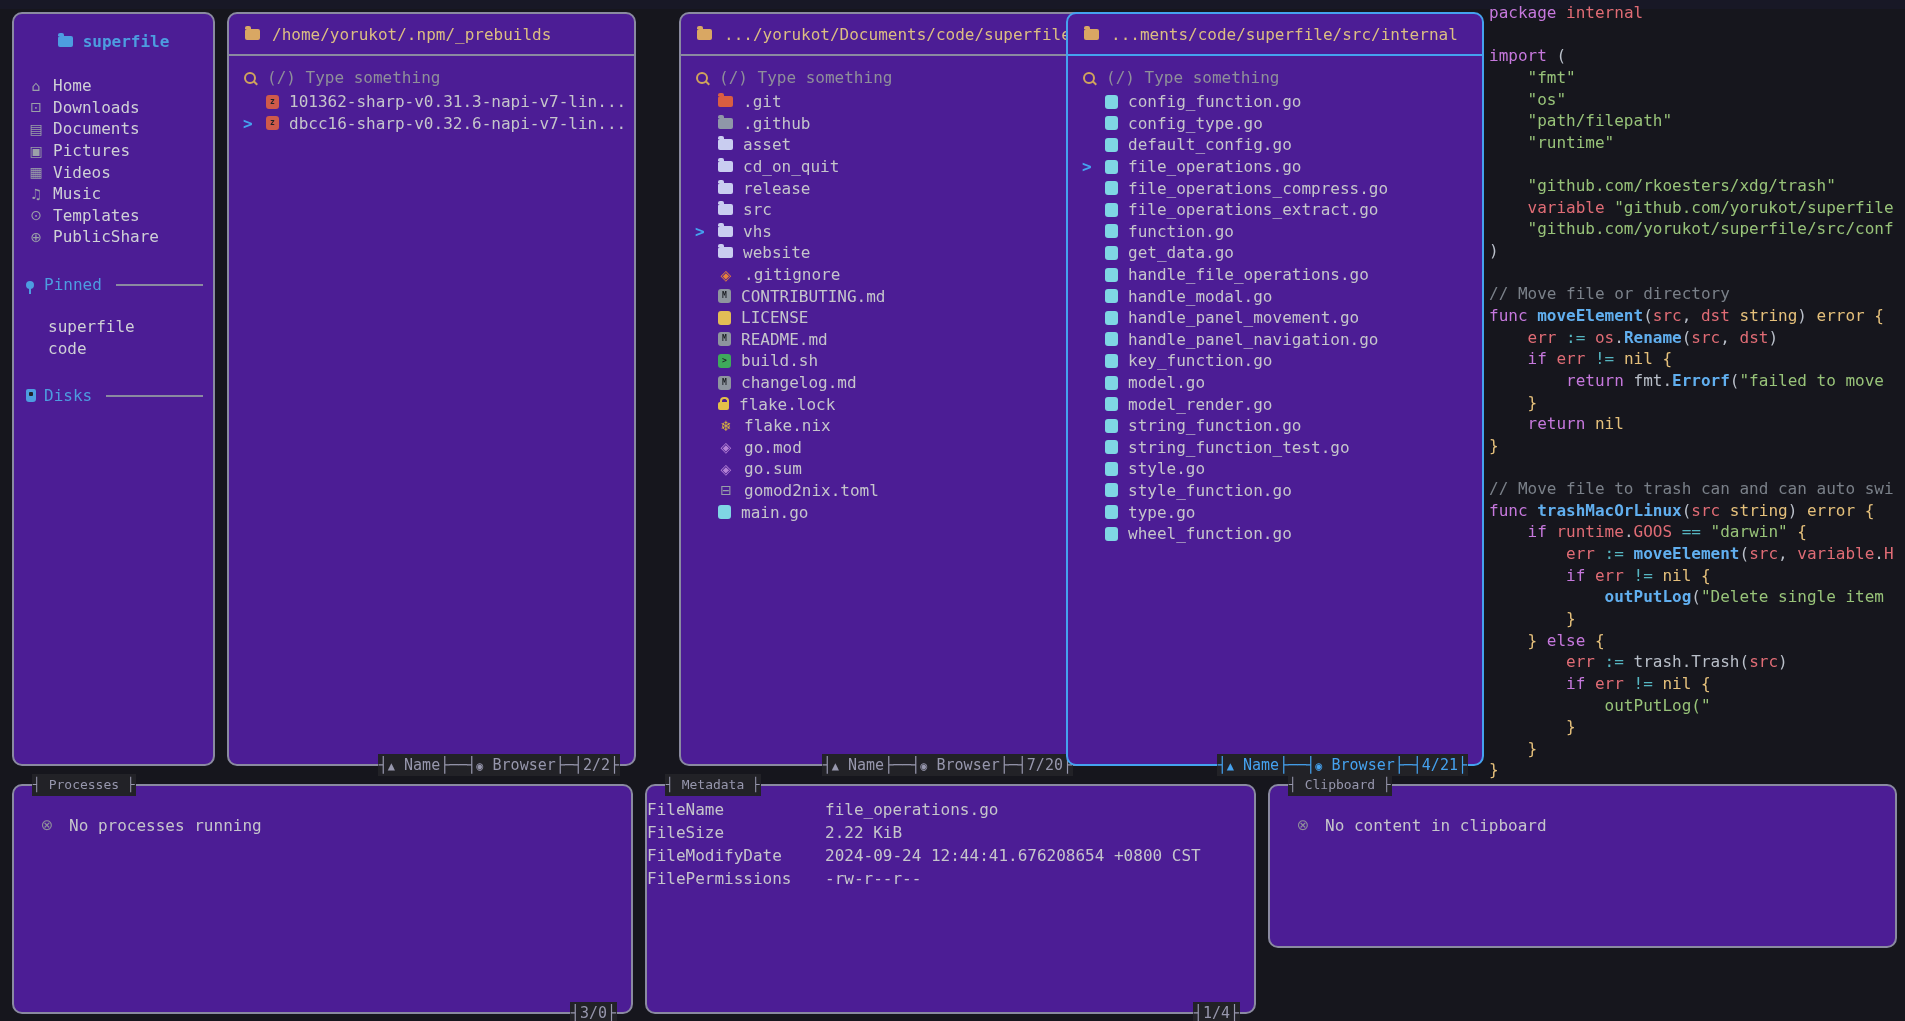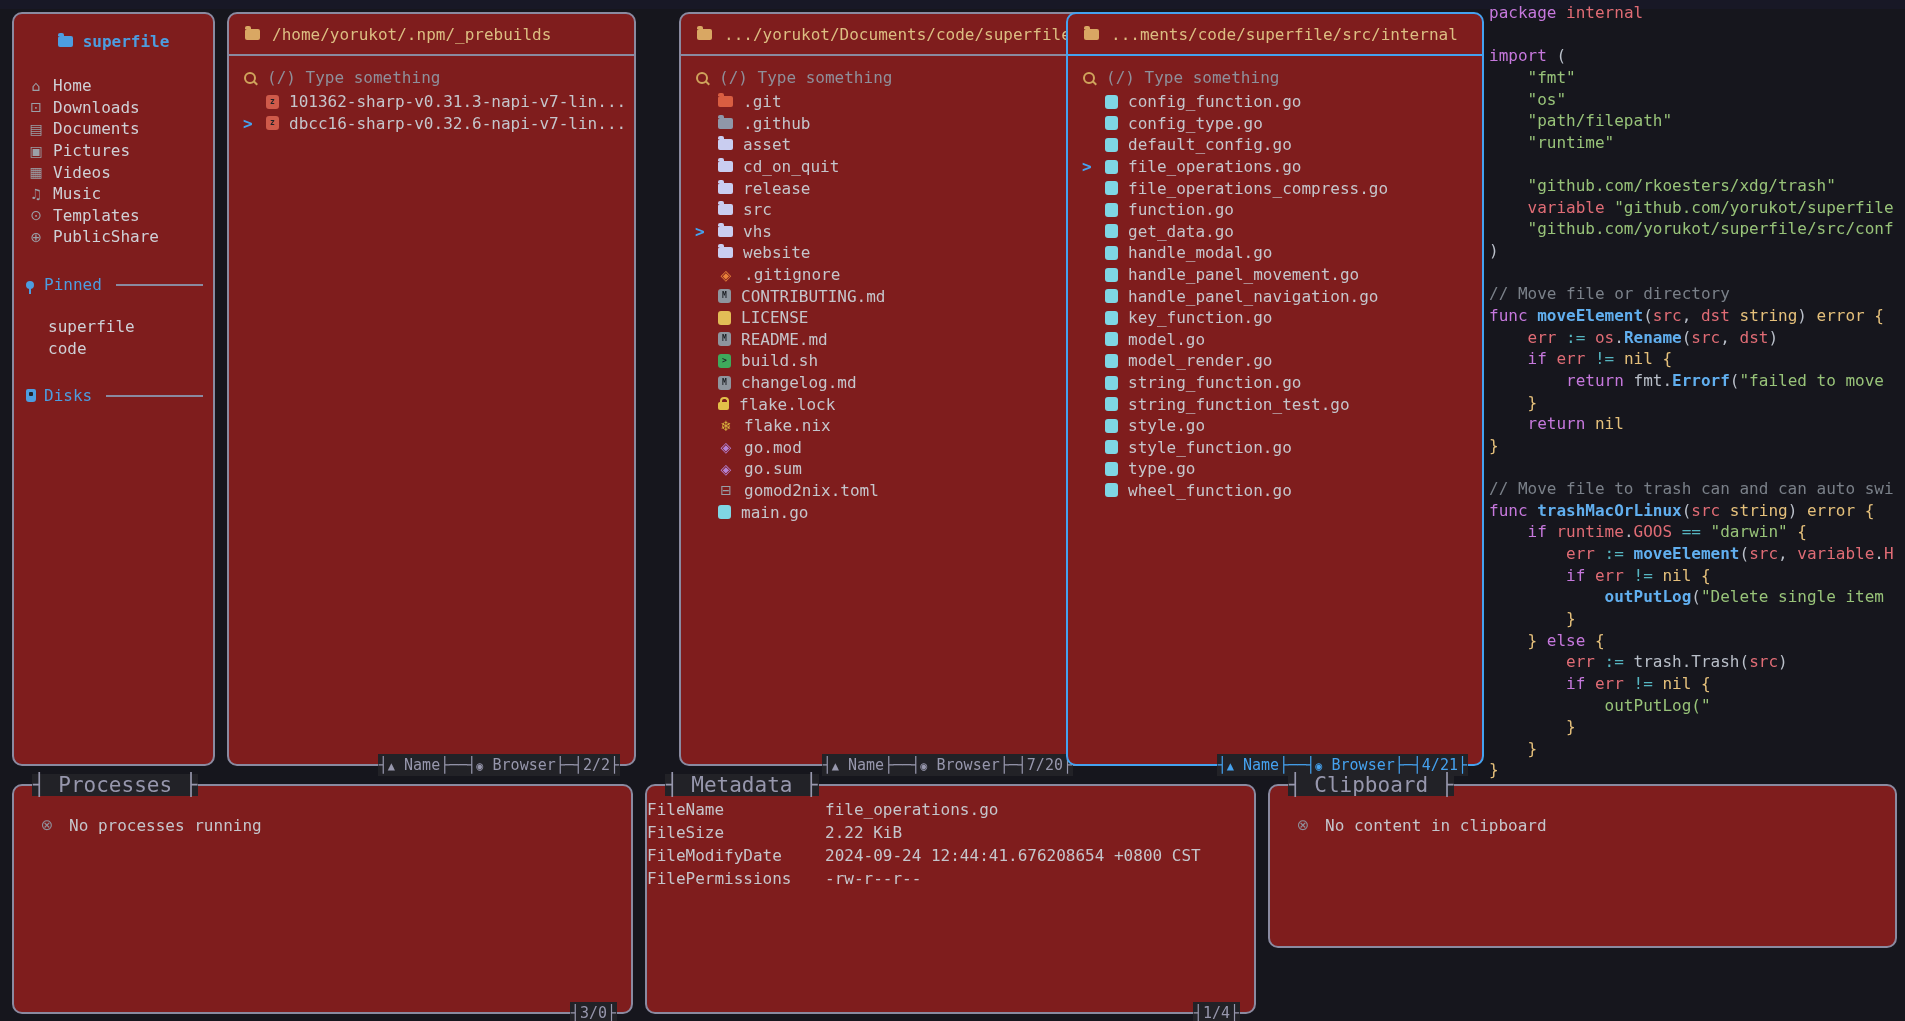--- a/index.html
+++ b/index.html
@@ -6,21 +6,21 @@
   body{
     width:1905px;height:1021px;position:relative;overflow:hidden;
     background:#16161d;
     font-family:"DejaVu Sans Mono",monospace;
     -webkit-font-smoothing:antialiased;
   }
   .topstrip{position:absolute;top:0;left:0;right:0;height:9px;background:#181826;}
 
   
   .panel{
-    position:absolute;background:#7f1d1d;border:2px solid #8a8aa0;
+    position:absolute;background:#4c1d95;border:2px solid #8a8aa0;
     border-radius:10px;box-sizing:border-box;z-index:2;
   }
   .panel.active{border-color:#45a2ef;}
 
   #sidebar{left:12px;top:12px;width:203px;height:754px;}
   #p0{left:227px;top:12px;width:409px;height:754px;}
   #p1{left:679px;top:12px;width:410px;height:754px;}
   #p2{left:1066px;top:12px;width:418px;height:754px;}
 
   
@@ -84,21 +84,21 @@
   .tk-kw{color:#c678dd;text-align:center;} .tk-rd{color:#e06c75;} .tk-st{color:#98c379;}
   .tk-fn{color:#61afef;font-weight:bold;} .tk-yl{color:#e5c07b;}
   .tk-cy{color:#56b6c2;} .tk-cm{color:#7a8089;} .tk-pl{color:#b9bfc9;}
 
   
   #processes{left:12px;top:784px;width:621px;height:230px;}
   #metadata{left:645px;top:784px;width:611px;height:230px;}
   #clipboard{left:1268px;top:784px;width:629px;height:164px;}
   .bphead{
     position:absolute;top:-12px;left:18px;height:22px;line-height:22px;
-    background:#222227;color:#9797ad;font-size:21px;white-space:pre;padding:0 1px;
+    background:#222227;color:#9797ad;font-size:13px;white-space:pre;padding:0 1px;
   }
   .bpcount{
     position:absolute;bottom:-12px;right:14px;height:22px;line-height:22px;
     background:#222227;color:#9797ad;font-size:15px;white-space:pre;padding:0 1px;
   }
   .bp-body{padding:30px 0 0 25px;display:flex;align-items:flex-start;gap:14px;color:#c5c5cb;font-size:16px;}
   .bp-body .g{color:#8f8f9a;font-size:15px;margin-top:2px;}
   .meta-body{padding:12px 0 0 0;}
   .mrow{display:flex;height:23px;align-items:center;font-size:16px;color:#c5c5cb;}
   .mk{width:178px;flex:none;white-space:pre;}
@@ -372,26 +372,36 @@
         <span class="fname">file_operations.go</span>
       </li>
       <li>
         <span class="cursor"></span>
         <span class="chip" style="--c: #7fd6e4; background: rgb(127, 214, 228);"></span>
         <span class="fname">file_operations_compress.go</span>
       </li>
       <li>
         <span class="cursor"></span>
         <span class="chip" style="--c: #7fd6e4; background: rgb(127, 214, 228);"></span>
+        <span class="fname">file_operations_extract.go</span>
+      </li>
+      <li>
+        <span class="cursor"></span>
+        <span class="chip" style="--c: #7fd6e4; background: rgb(127, 214, 228);"></span>
         <span class="fname">function.go</span>
       </li>
       <li>
         <span class="cursor"></span>
         <span class="chip" style="--c: #7fd6e4; background: rgb(127, 214, 228);"></span>
         <span class="fname">get_data.go</span>
+      </li>
+      <li>
+        <span class="cursor"></span>
+        <span class="chip" style="--c: #7fd6e4; background: rgb(127, 214, 228);"></span>
+        <span class="fname">handle_file_operations.go</span>
       </li>
       <li>
         <span class="cursor"></span>
         <span class="chip" style="--c: #7fd6e4; background: rgb(127, 214, 228);"></span>
         <span class="fname">handle_modal.go</span>
       </li>
       <li>
         <span class="cursor"></span>
         <span class="chip" style="--c: #7fd6e4; background: rgb(127, 214, 228);"></span>
         <span class="fname">handle_panel_movement.go</span>

